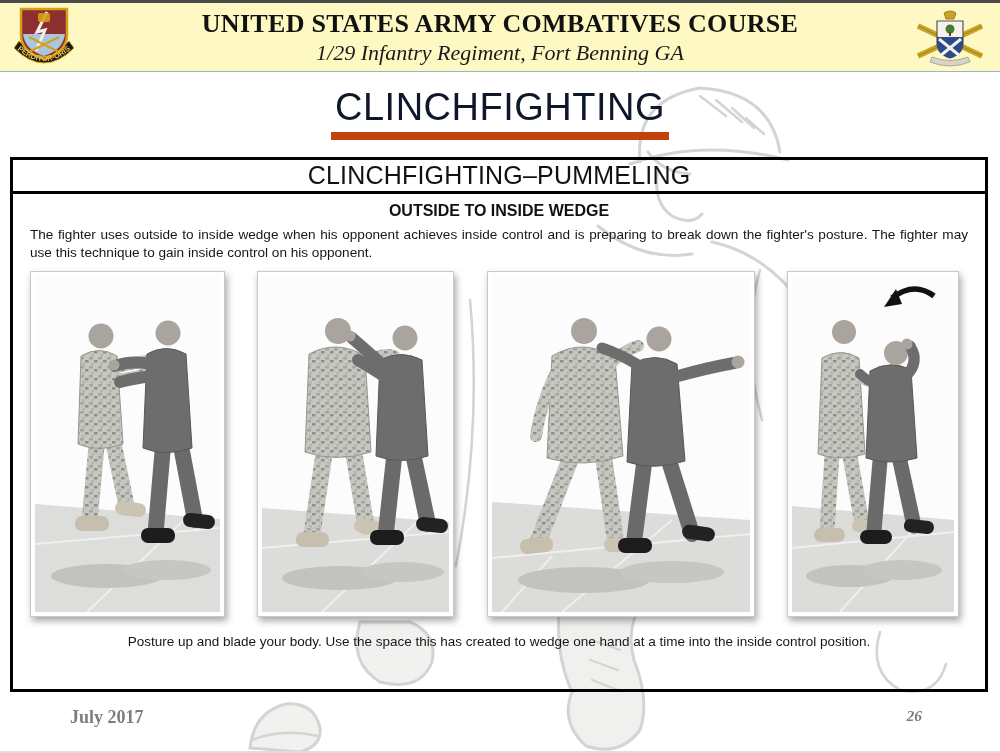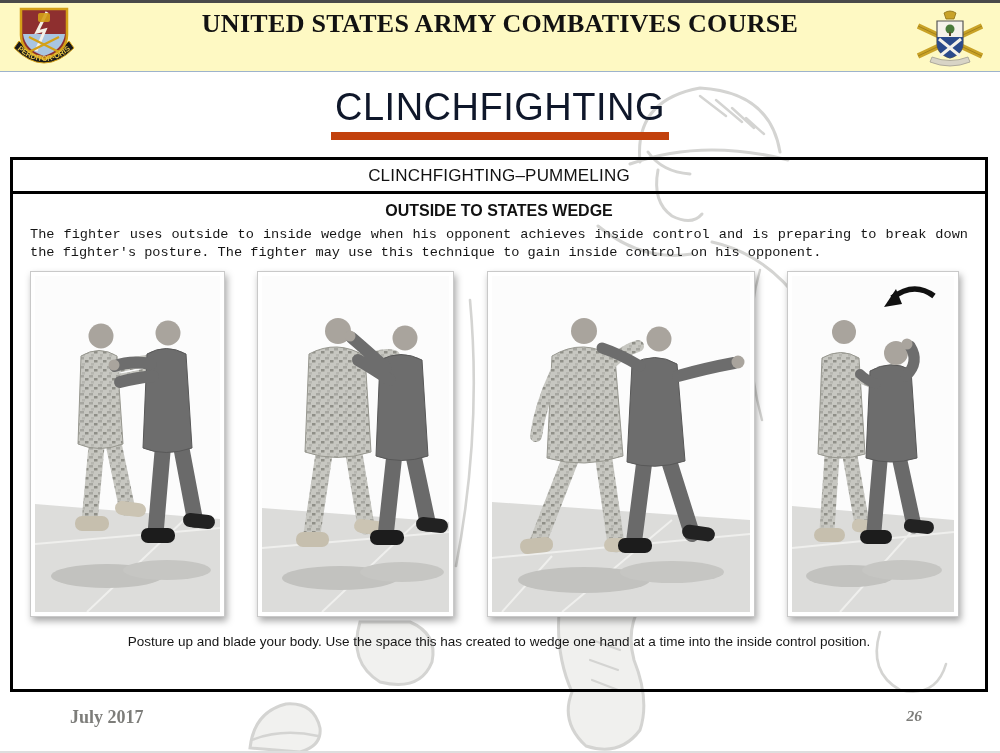--- a/index.html
+++ b/index.html
@@ -37,26 +37,26 @@
     letter-spacing:0.5px; border-bottom:8px solid #c2410c; padding:0 4px 3px 4px;
   }
 
   
   .content-box {
     position:absolute; left:10px; top:157px; width:978px; height:535px;
     border:3px solid #000; z-index:2; background:transparent;
   }
   .band {
     height:34px; line-height:31px; border-bottom:3px solid #000;
-    text-align:center; font-size:17px; color:#111; letter-spacing:0.2px;
+    text-align:center; font-size:25px; color:#111; letter-spacing:0.2px;
   }
   .tech-title { margin-top:8px; text-align:center; font-size:16px; font-weight:bold; color:#111; }
   .desc {
     margin:6px 17px 4px 17px; font-size:13.6px; line-height:17.5px;
-    text-align:justify; color:#161616;font-family:Liberation Mono, monospace;
+    text-align:justify; color:#161616;
   }
   .photos {
     margin:10px 26px 0 17px; display:flex; justify-content:space-between; align-items:flex-start;
   }
   .photo {
     background:#fff; padding:4px; border:1px solid #c9c9c9;
     box-shadow:2px 4px 7px rgba(0,0,0,0.35);
   }
   .photo svg { display:block; background:#fcfcfc; }
   .caption { margin-top:17px; text-align:center; font-size:13.5px; color:#161616; }
@@ -93,20 +93,21 @@
     <path d="M360 622 Q348 662 380 682 Q420 692 432 662 Q438 634 410 622 Z" fill="#f1f1ef"></path>
     <path d="M560 602 Q554 652 572 692 Q560 722 586 746 Q620 757 640 730 Q650 700 634 660 Q626 630 640 606" fill="#f0f0ee"></path>
     <path d="M592 640 L620 650 M590 660 L618 670 M592 680 L618 690" stroke-width="2.2"></path>
     <path d="M250 748 Q254 712 286 704 Q314 702 320 728 Q322 746 300 752 Z" fill="#f1f1ef"></path>
     <path d="M252 740 Q282 728 318 736" stroke-width="2.4"></path>
     <path d="M880 632 Q868 672 900 690 Q936 698 946 664" stroke-width="2.6"></path>
   </svg>
 
   <div class="header">
     <div class="header-title">UNITED STATES ARMY COMBATIVES COURSE</div>
+    <div class="header-subtitle">1/29 Infantry Regiment, Fort Benning GA</div>
 
     <svg class="emblem-left" viewBox="0 0 72 66">
       <defs>
           <path id="mottoArc" d="M10 44 Q36 66 62 44"></path>
         </defs>
       <path d="M6 42 Q36 72 66 42 L61 35 Q36 60 11 35 Z" fill="#1a1a1a" stroke="#d4a017" stroke-width="1"></path>
       <path d="M13 3 H59 V29 Q59 46 36 53 Q13 46 13 29 Z" fill="#8e2f2f" stroke="#d4a017" stroke-width="2.5"></path>
       <path d="M15 28 H57 Q55 44 36 50 Q17 44 15 28 Z" fill="#a9c5e1"></path>
       <path d="M39 6 L29 26 L37 24 L28 45" stroke="#f5f0e6" stroke-width="3" fill="none"></path>
       <path d="M21 46 L51 31 M21 31 L51 46" stroke="#d4a017" stroke-width="2.2"></path>
@@ -128,21 +129,21 @@
       <path d="M20 52 Q40 60 60 52 L58 47 Q40 54 22 47 Z" fill="#d8d4c6" stroke="#a09c90" stroke-width="0.8"></path>
     </svg>
   </div>
 
   <div class="doc-title-row">
     <span class="doc-title">CLINCHFIGHTING</span>
   </div>
 
   <div class="content-box">
     <div class="band">CLINCHFIGHTING–PUMMELING</div>
-    <div class="tech-title">OUTSIDE TO STATES WEDGE</div>
+    <div class="tech-title">OUTSIDE TO INSIDE WEDGE</div>
     <div class="desc">The fighter uses outside to inside wedge when his opponent achieves inside control and is preparing to break down the fighter's posture. The fighter may use this technique to gain inside control on his opponent.</div>
 
     <div class="photos">
 
       <div class="photo" title="Fighters squared up; opponent in dark uniform takes inside collar grip on fighter in camouflage">
         <svg width="185" height="336" viewBox="0 0 185 336">
           <defs>
             <pattern id="camoPat" width="9" height="9" patternUnits="userSpaceOnUse">
               <rect width="9" height="9" fill="#c7c7c1"></rect>
               <rect x="0" y="0" width="4" height="2.5" fill="#a6a6a0"></rect>

